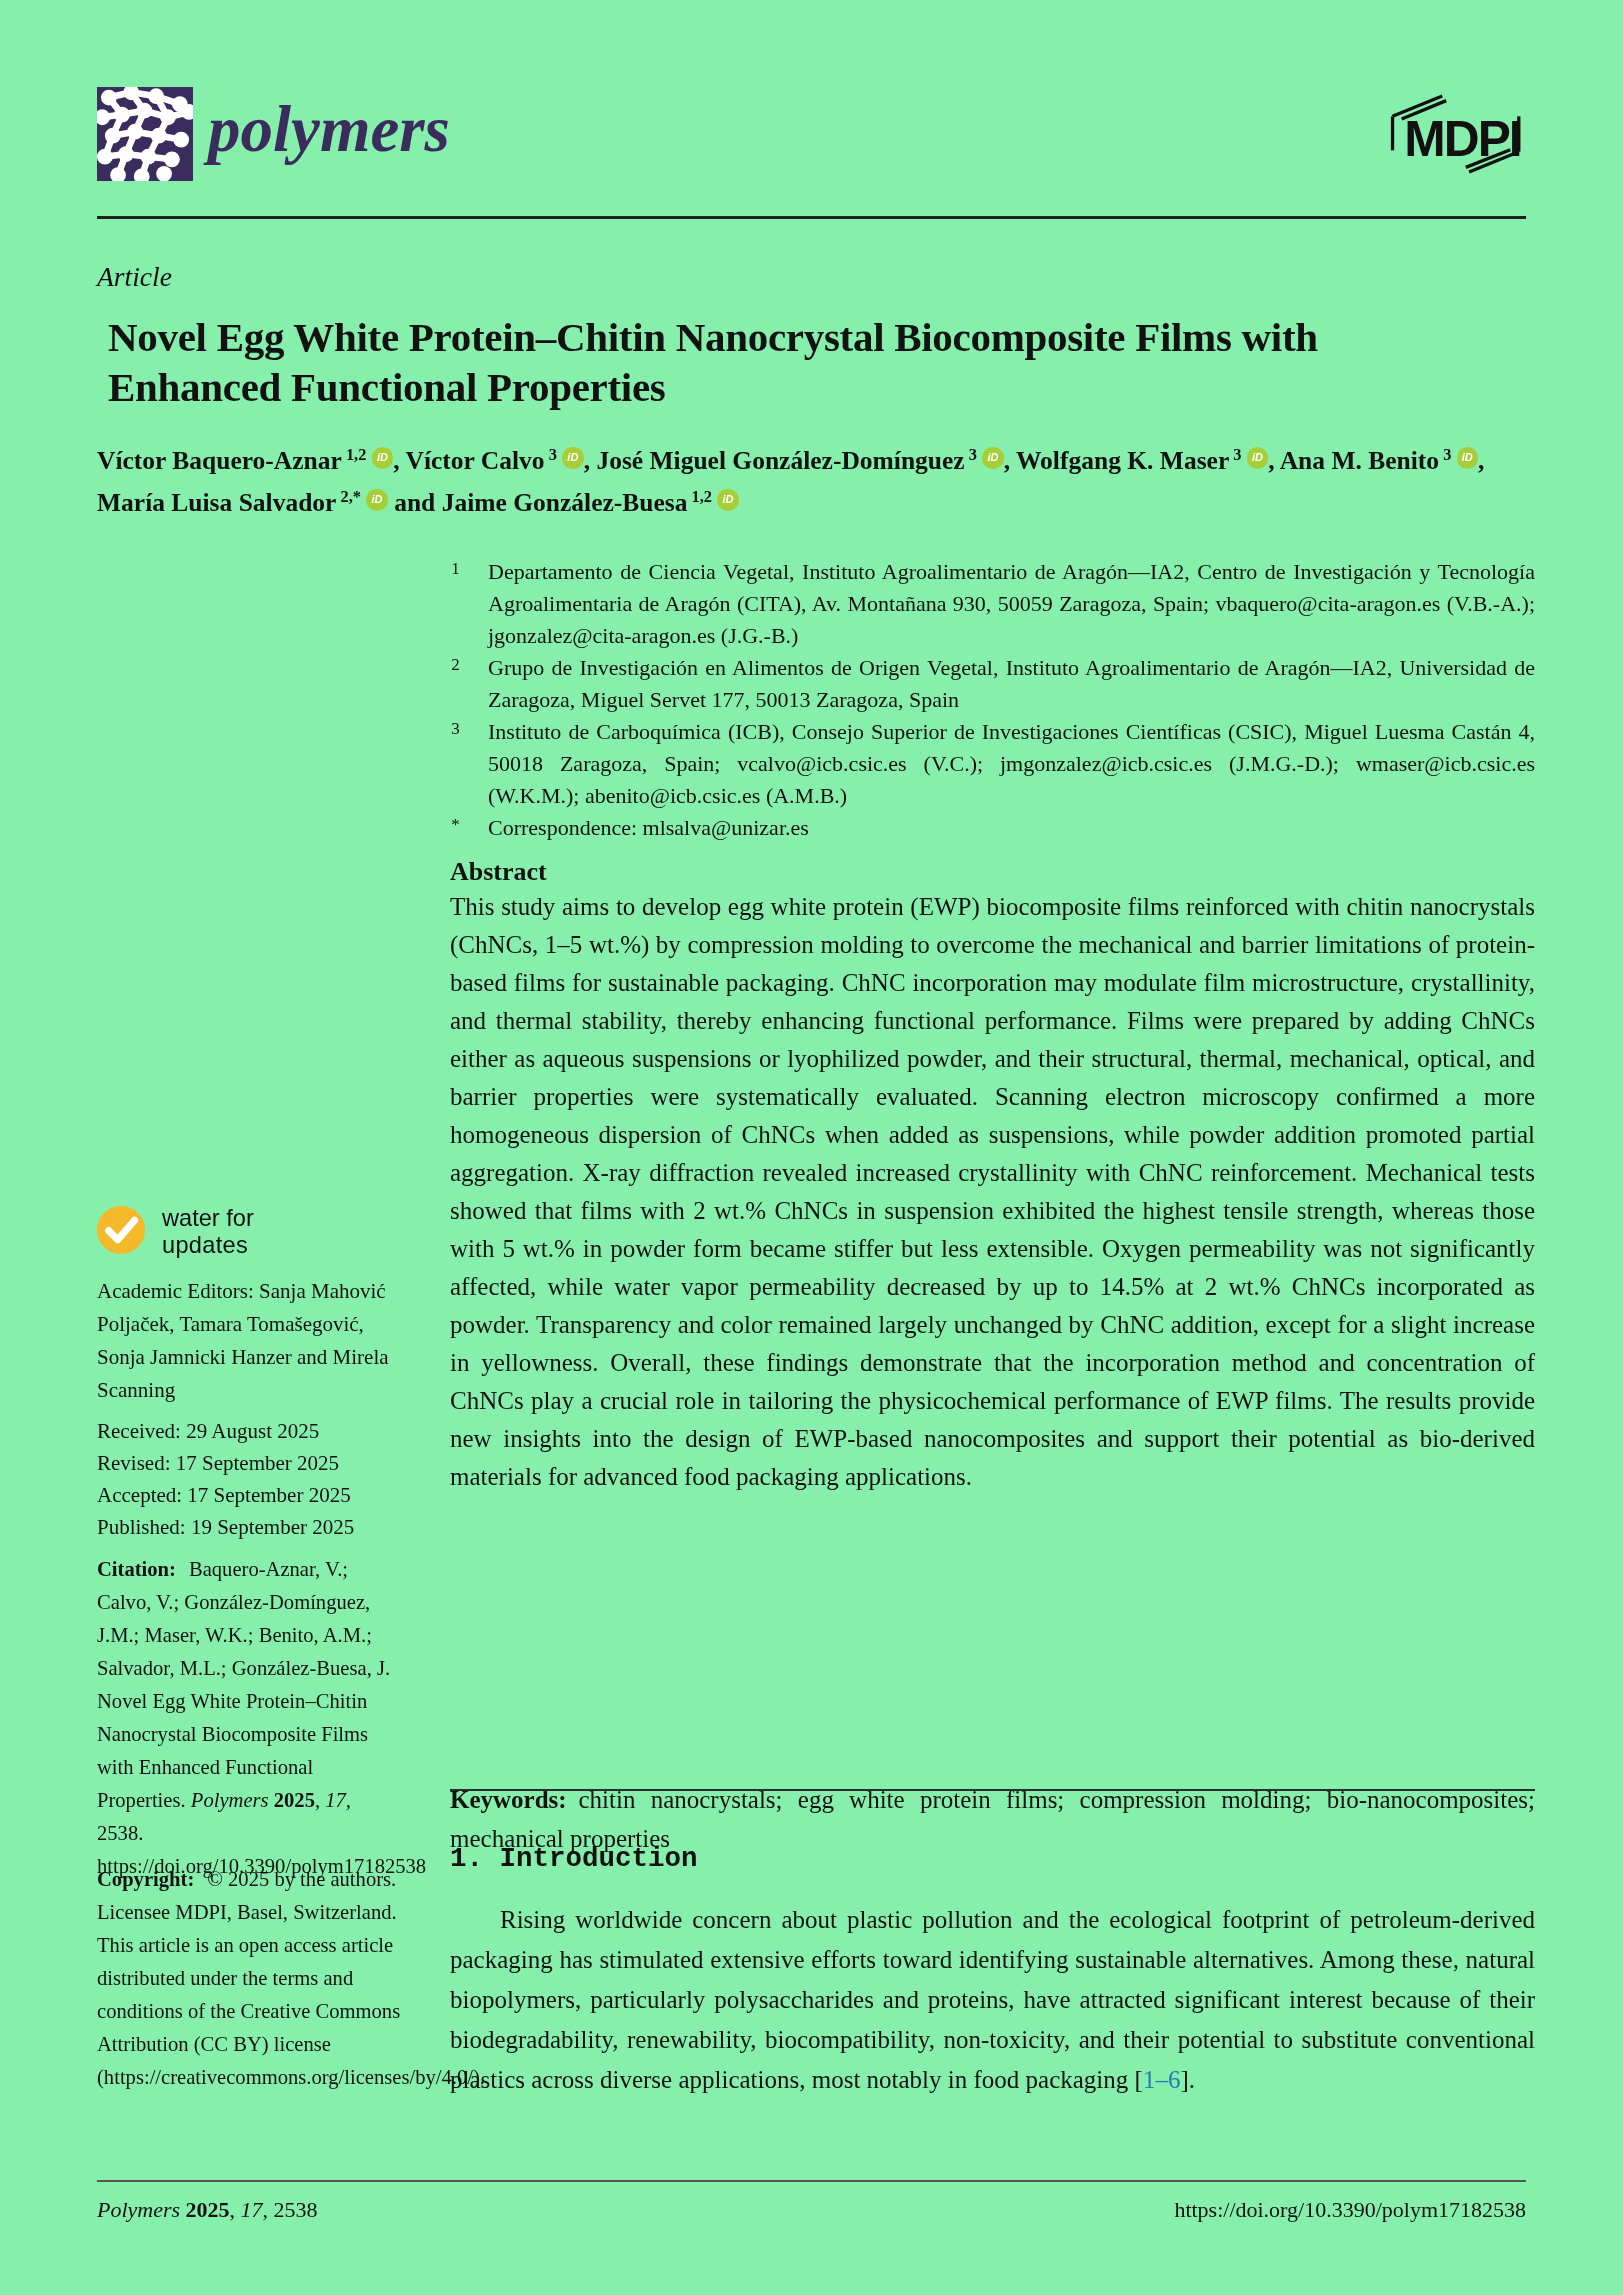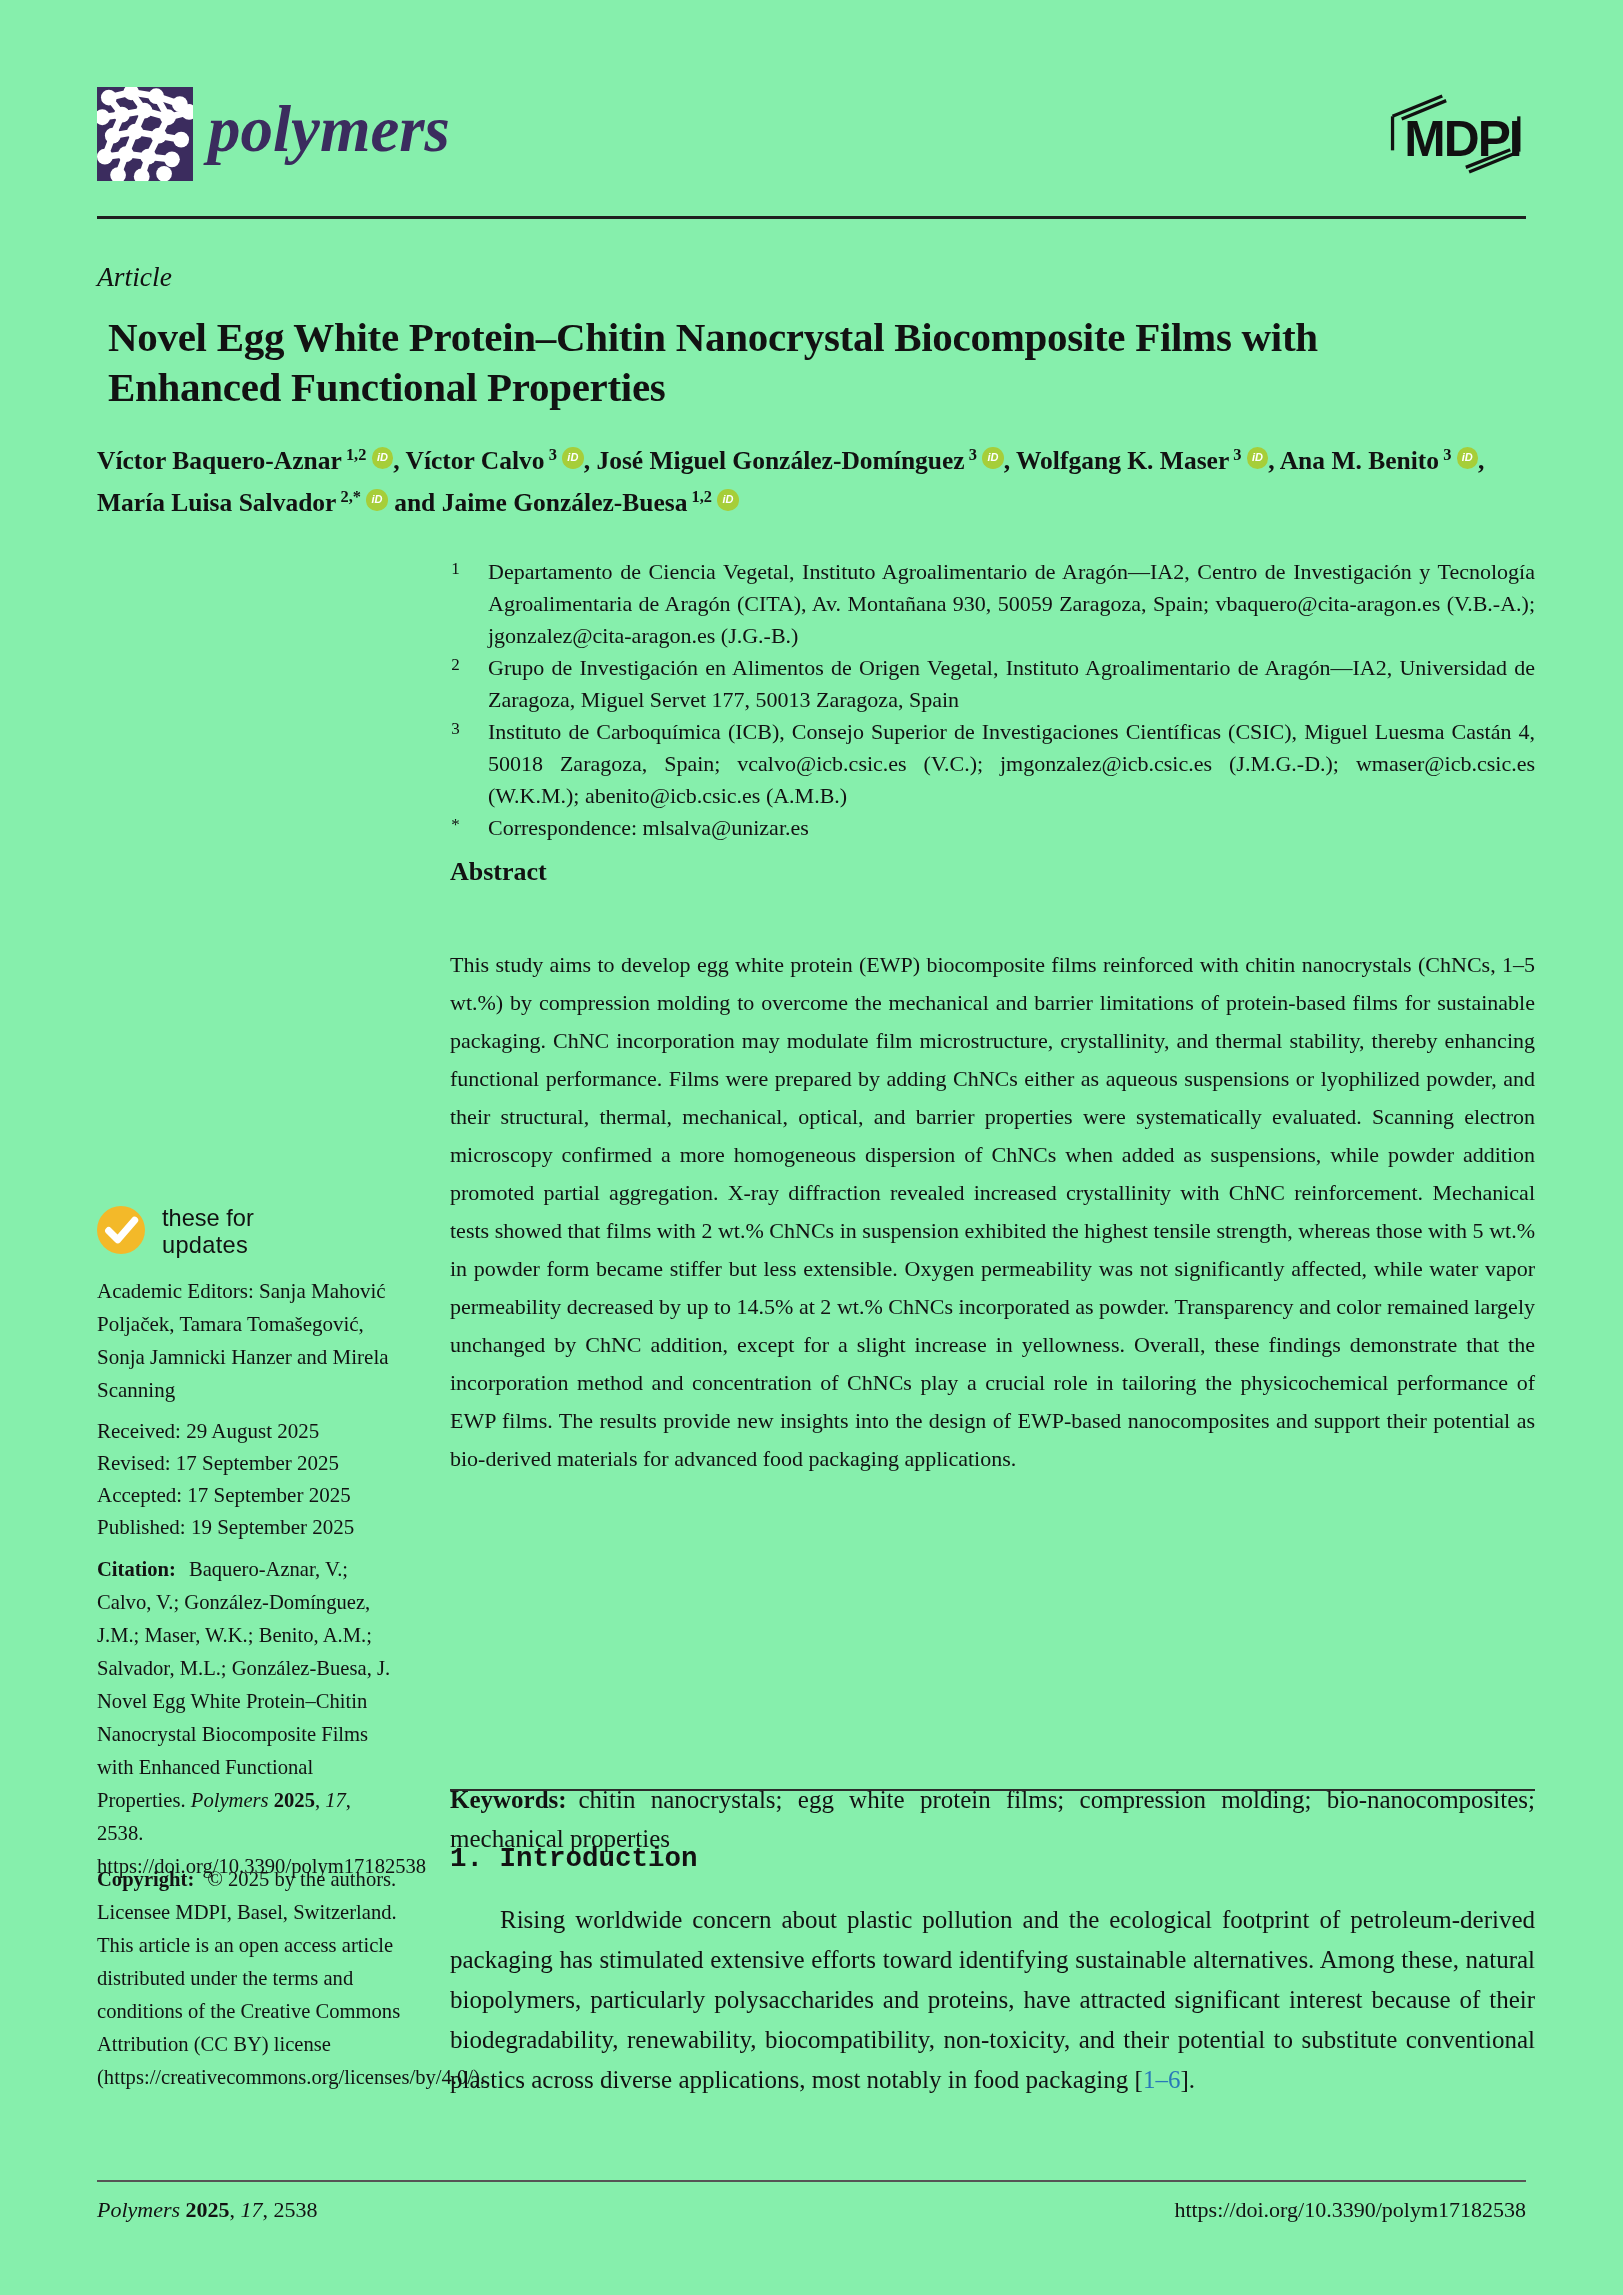--- a/index.html
+++ b/index.html
@@ -26,21 +26,21 @@
   .orcid{display:inline-block;width:21.6px;height:21.6px;border-radius:50%;background:var(--green);
     color:#fff;font-size:11px;font-style:italic;font-weight:bold;text-align:center;line-height:21.6px;
     position:relative;top:-7.9px;margin-left:5.2px;font-family:"Liberation Sans",sans-serif;}
 
   
   .main-col{left:450px;width:1085px;}
   .affiliations{top:556px;}
   .aff-row{position:relative;padding-left:38px;font-size:22px;line-height:32px;text-align:justify;}
   .aff-marker{position:absolute;left:1.3px;top:-2.6px;font-size:17px;}
   .abstract-heading{top:857px;font-size:26px;font-weight:bold;}
-  .abstract-text{top:946px;font-size:22px;line-height:38px;text-align:justify;hyphens:auto;}
+  .abstract-text{top:888px;font-size:25px;line-height:38px;text-align:justify;hyphens:auto;}
   .keywords{top:1780px;font-size:25px;line-height:39px;text-align:justify;}
   .keywords .kw-label{font-weight:bold;margin-right:11.8px;}
   .rule-mid{left:450px;width:1085px;top:1789px;height:2px;background:#2b2b2b;}
   .intro-heading{top:1843px;font-size:27.5px;font-weight:bold;font-family:Liberation Mono, monospace;}
   .intro-para{top:1900px;font-size:25px;line-height:40px;text-align:justify;text-indent:50px;hyphens:auto;}
   .seg-italic{font-style:italic;}
   .seg-bold{font-weight:bold;}
   .seg-link{color:var(--link);}
 
   
@@ -170,21 +170,21 @@
 
   <div class="abs main-col intro-heading">1. Introduction</div>
   <div class="abs main-col intro-para"><span class="seg-normal">Rising worldwide concern about plastic pollution and the ecological footprint of petroleum-derived packaging has stimulated extensive efforts toward identifying sustainable alternatives. Among these, natural biopolymers, particularly polysaccharides and proteins, have attracted significant interest because of their biodegradability, renewability, biocompatibility, non-toxicity, and their potential to substitute conventional plastics across diverse applications, most notably in food packaging [</span><span class="seg-link">1–6</span><span class="seg-normal">].</span></div>
 
   <div class="abs side badge">
     <div class="badge-circle"></div>
     <svg class="badge-check" viewBox="0 0 74 74">
       <path d="M18 38 L32 52 L58 22" fill="none" stroke="#ffffff" stroke-width="11" stroke-linecap="round" stroke-linejoin="round"></path>
     </svg>
     <div class="badge-text">
-      <div class="b1">these for</div>
+      <div class="b1">water for</div>
       <div class="b2">updates</div>
     </div>
   </div>
 
   <div class="abs side editors">Academic Editors: Sanja Mahović Poljaček, Tamara Tomašegović, Sonja Jamnicki Hanzer and Mirela Scanning</div>
 
   <div class="abs side history">
       <div>Received: 29 August 2025</div>
       <div>Revised: 17 September 2025</div>
       <div>Accepted: 17 September 2025</div>

